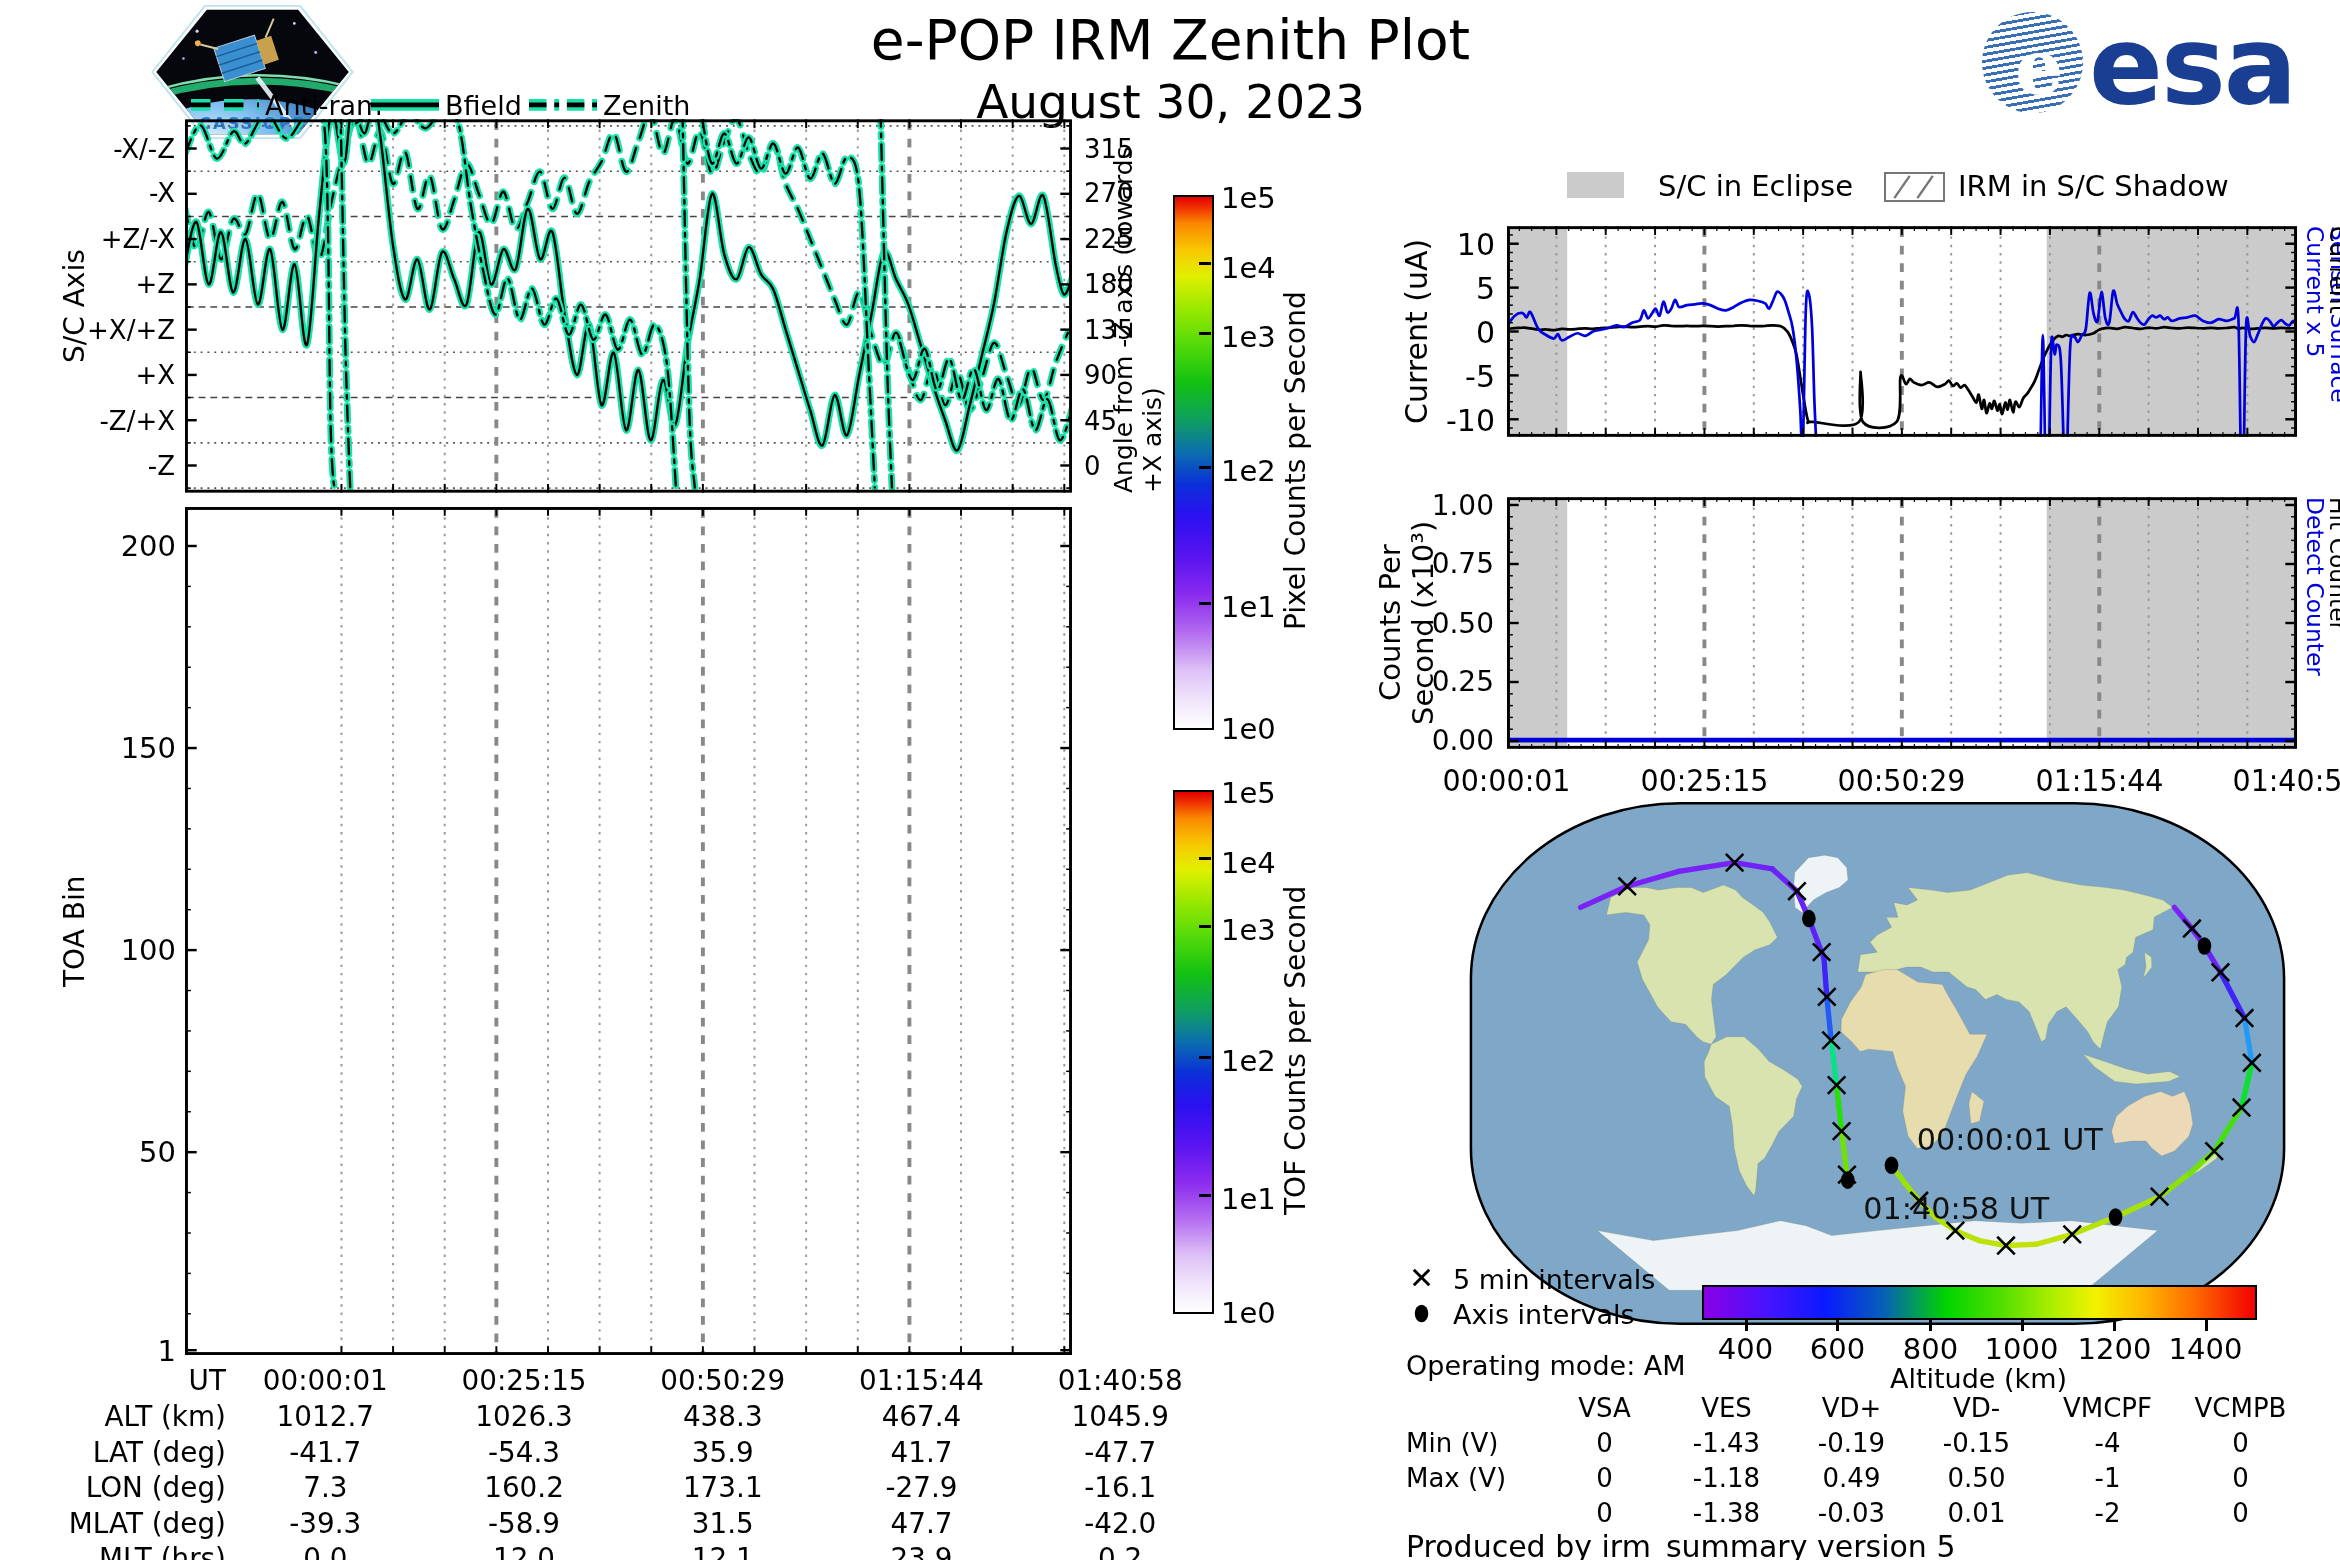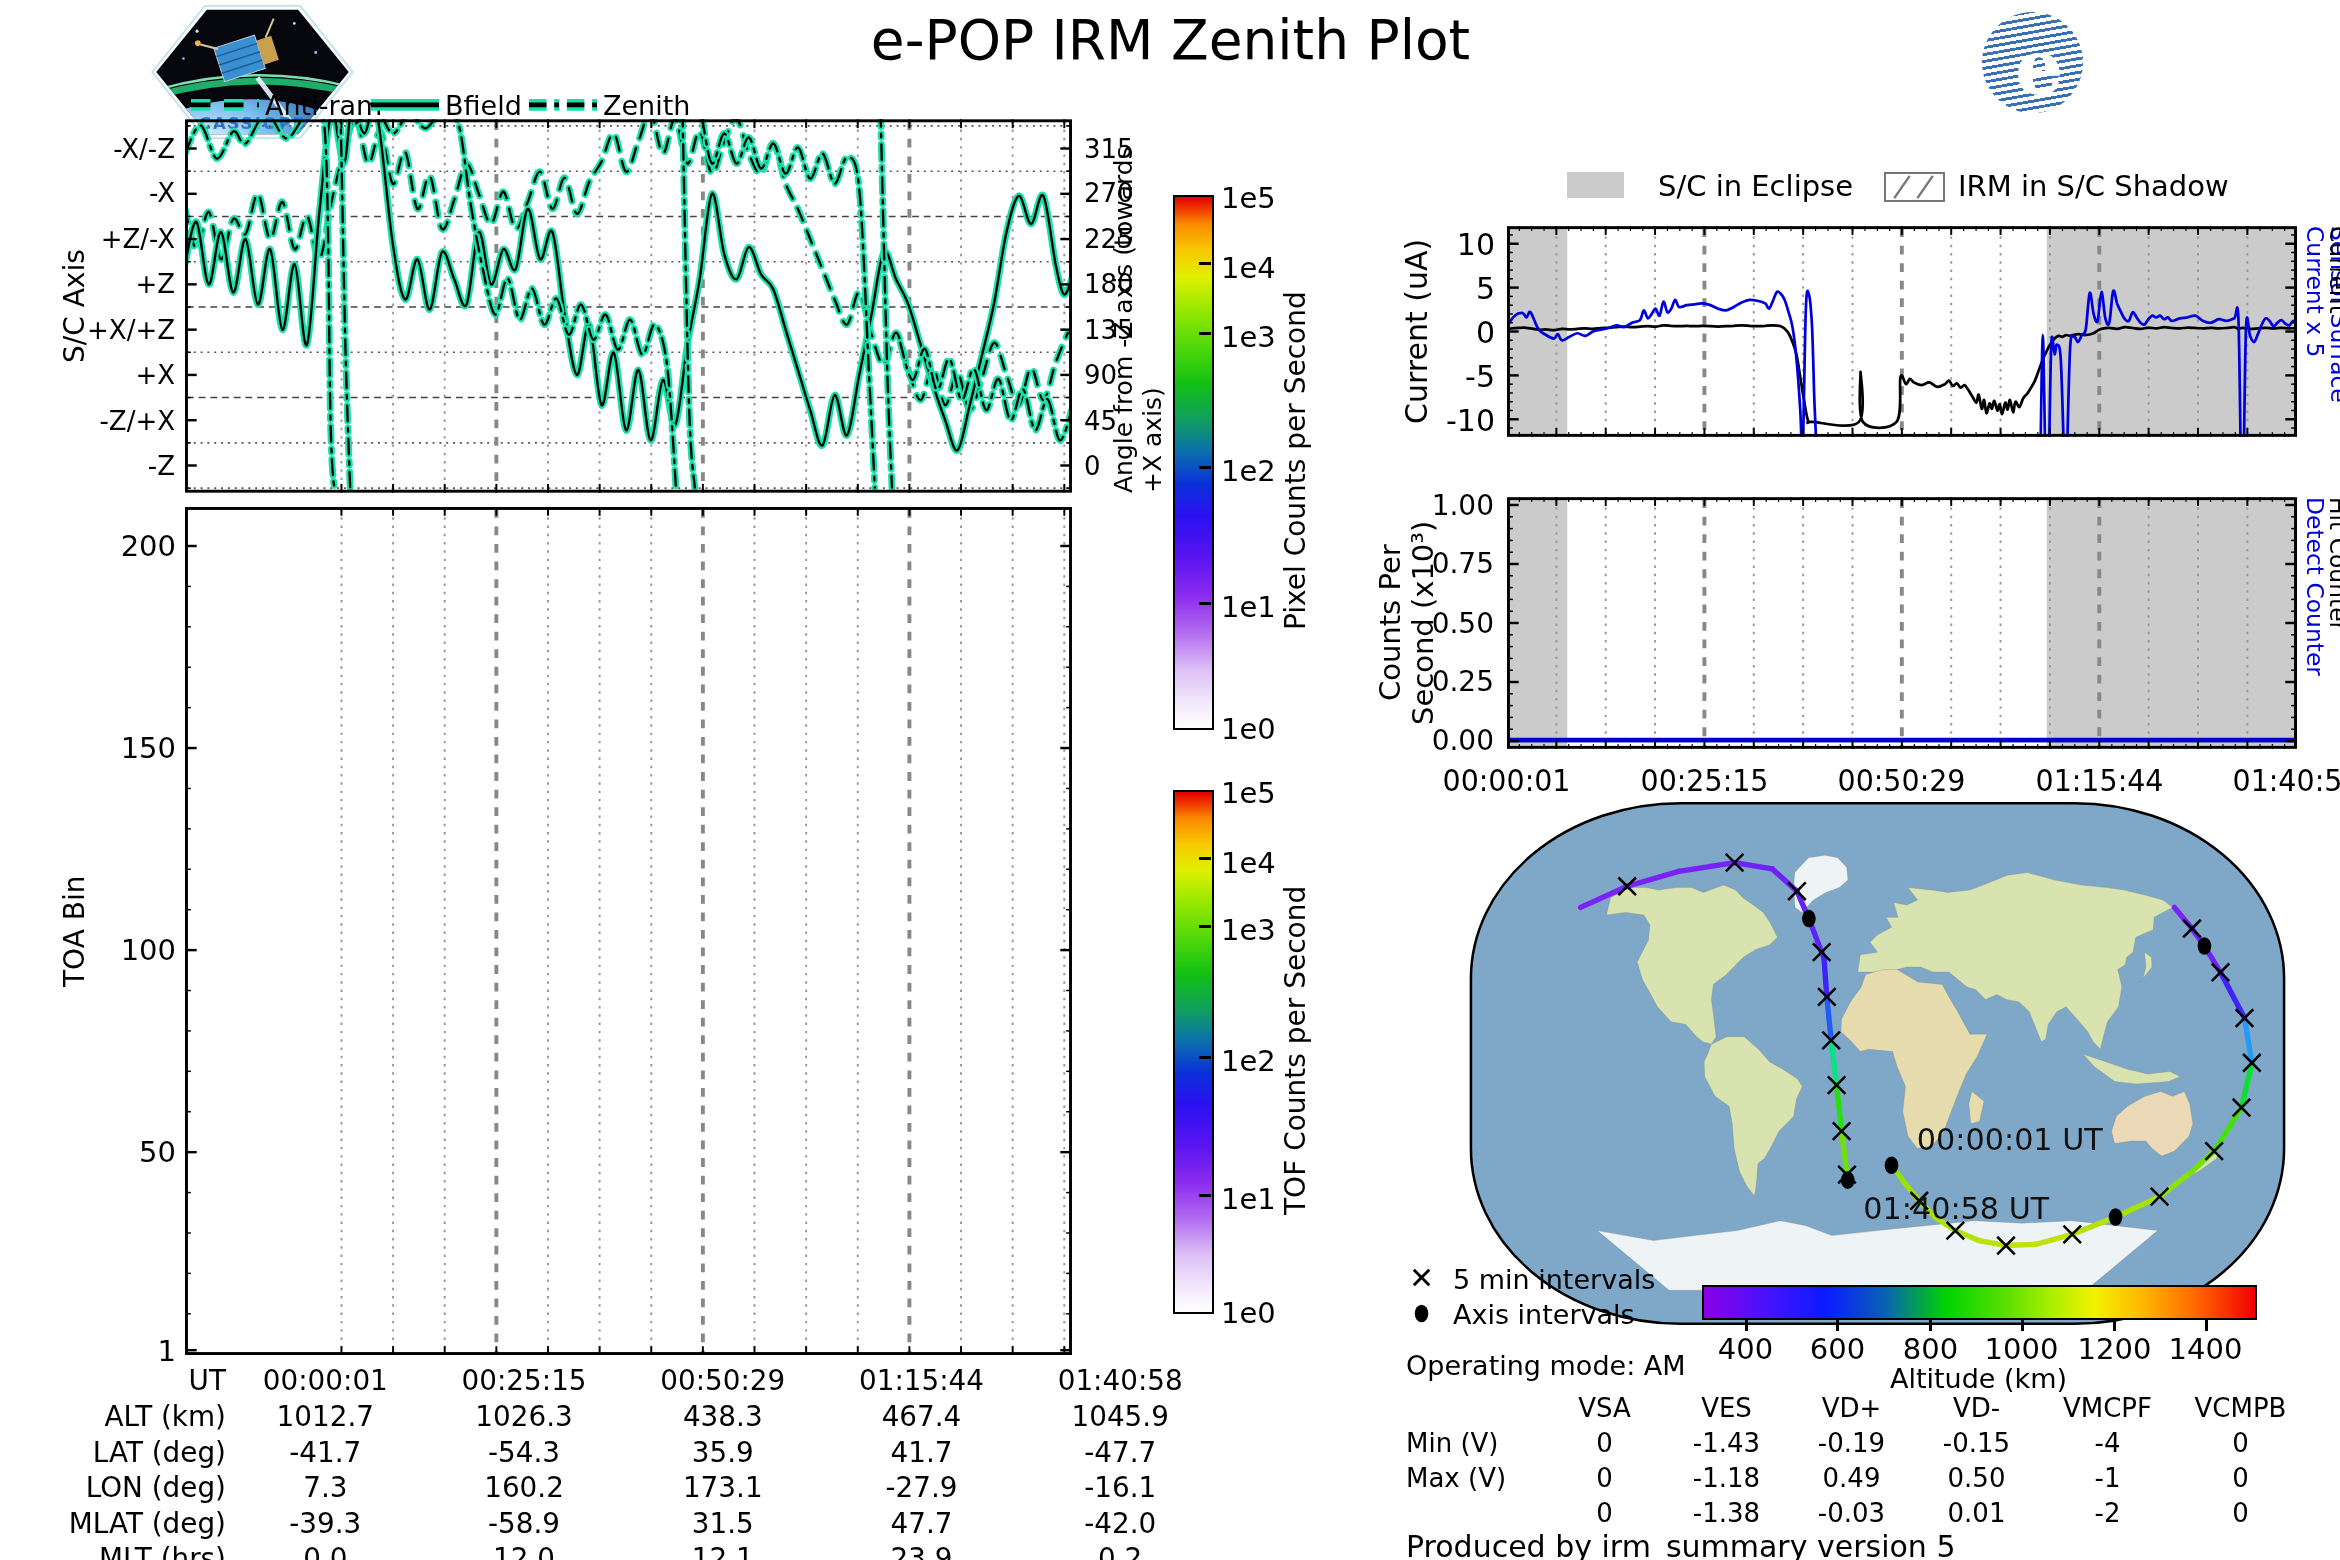--- a/index.html
+++ b/index.html
@@ -79,24 +79,26 @@
         <rect x="116" y="44" width="16" height="26" fill="#c9a04e"></rect>
         <line x1="60" y1="30" x2="76" y2="40" stroke="#d8c9a0" stroke-width="2"></line>
         <line x1="140" y1="28" x2="126" y2="44" stroke="#d8c9a0" stroke-width="2"></line>
         <circle cx="58" cy="28" r="3" fill="#f0b050"></circle>
       </g>
       <text x="107" y="131" text-anchor="middle" font-size="17" font-weight="bold" fill="#2b7bd4" letter-spacing="2">CASSIOPE</text>
     </g>
   </svg>
 
   <div class="title1">e-POP IRM Zenith Plot</div>
+  <div class="title2">August 30, 2023</div>
 
   <div class="esa-globe">
     <span class="esa-e">e</span>
   </div>
+  <div class="esa-text">esa</div>
 
   <div class="legend-item" style="left:265px;top:90px;">Anti-ram</div>
   <svg class="abs" style="left:191px;top:98px;" width="68" height="13.7" viewBox="0 0 70 14">
     <line x1="0" y1="7" x2="70" y2="7" stroke="#17e0a8" stroke-width="12" stroke-dasharray="20 14"></line>
     <line x1="0" y1="7" x2="70" y2="7" stroke="#000" stroke-width="5" stroke-dasharray="20 14"></line>
   </svg>
   <div class="legend-item" style="left:445px;top:90px;">Bfield</div>
   <svg class="abs" style="left:371px;top:98px;" width="68" height="13.7" viewBox="0 0 70 14">
     <line x1="0" y1="7" x2="70" y2="7" stroke="#17e0a8" stroke-width="12"></line>
     <line x1="0" y1="7" x2="70" y2="7" stroke="#000" stroke-width="5"></line>

